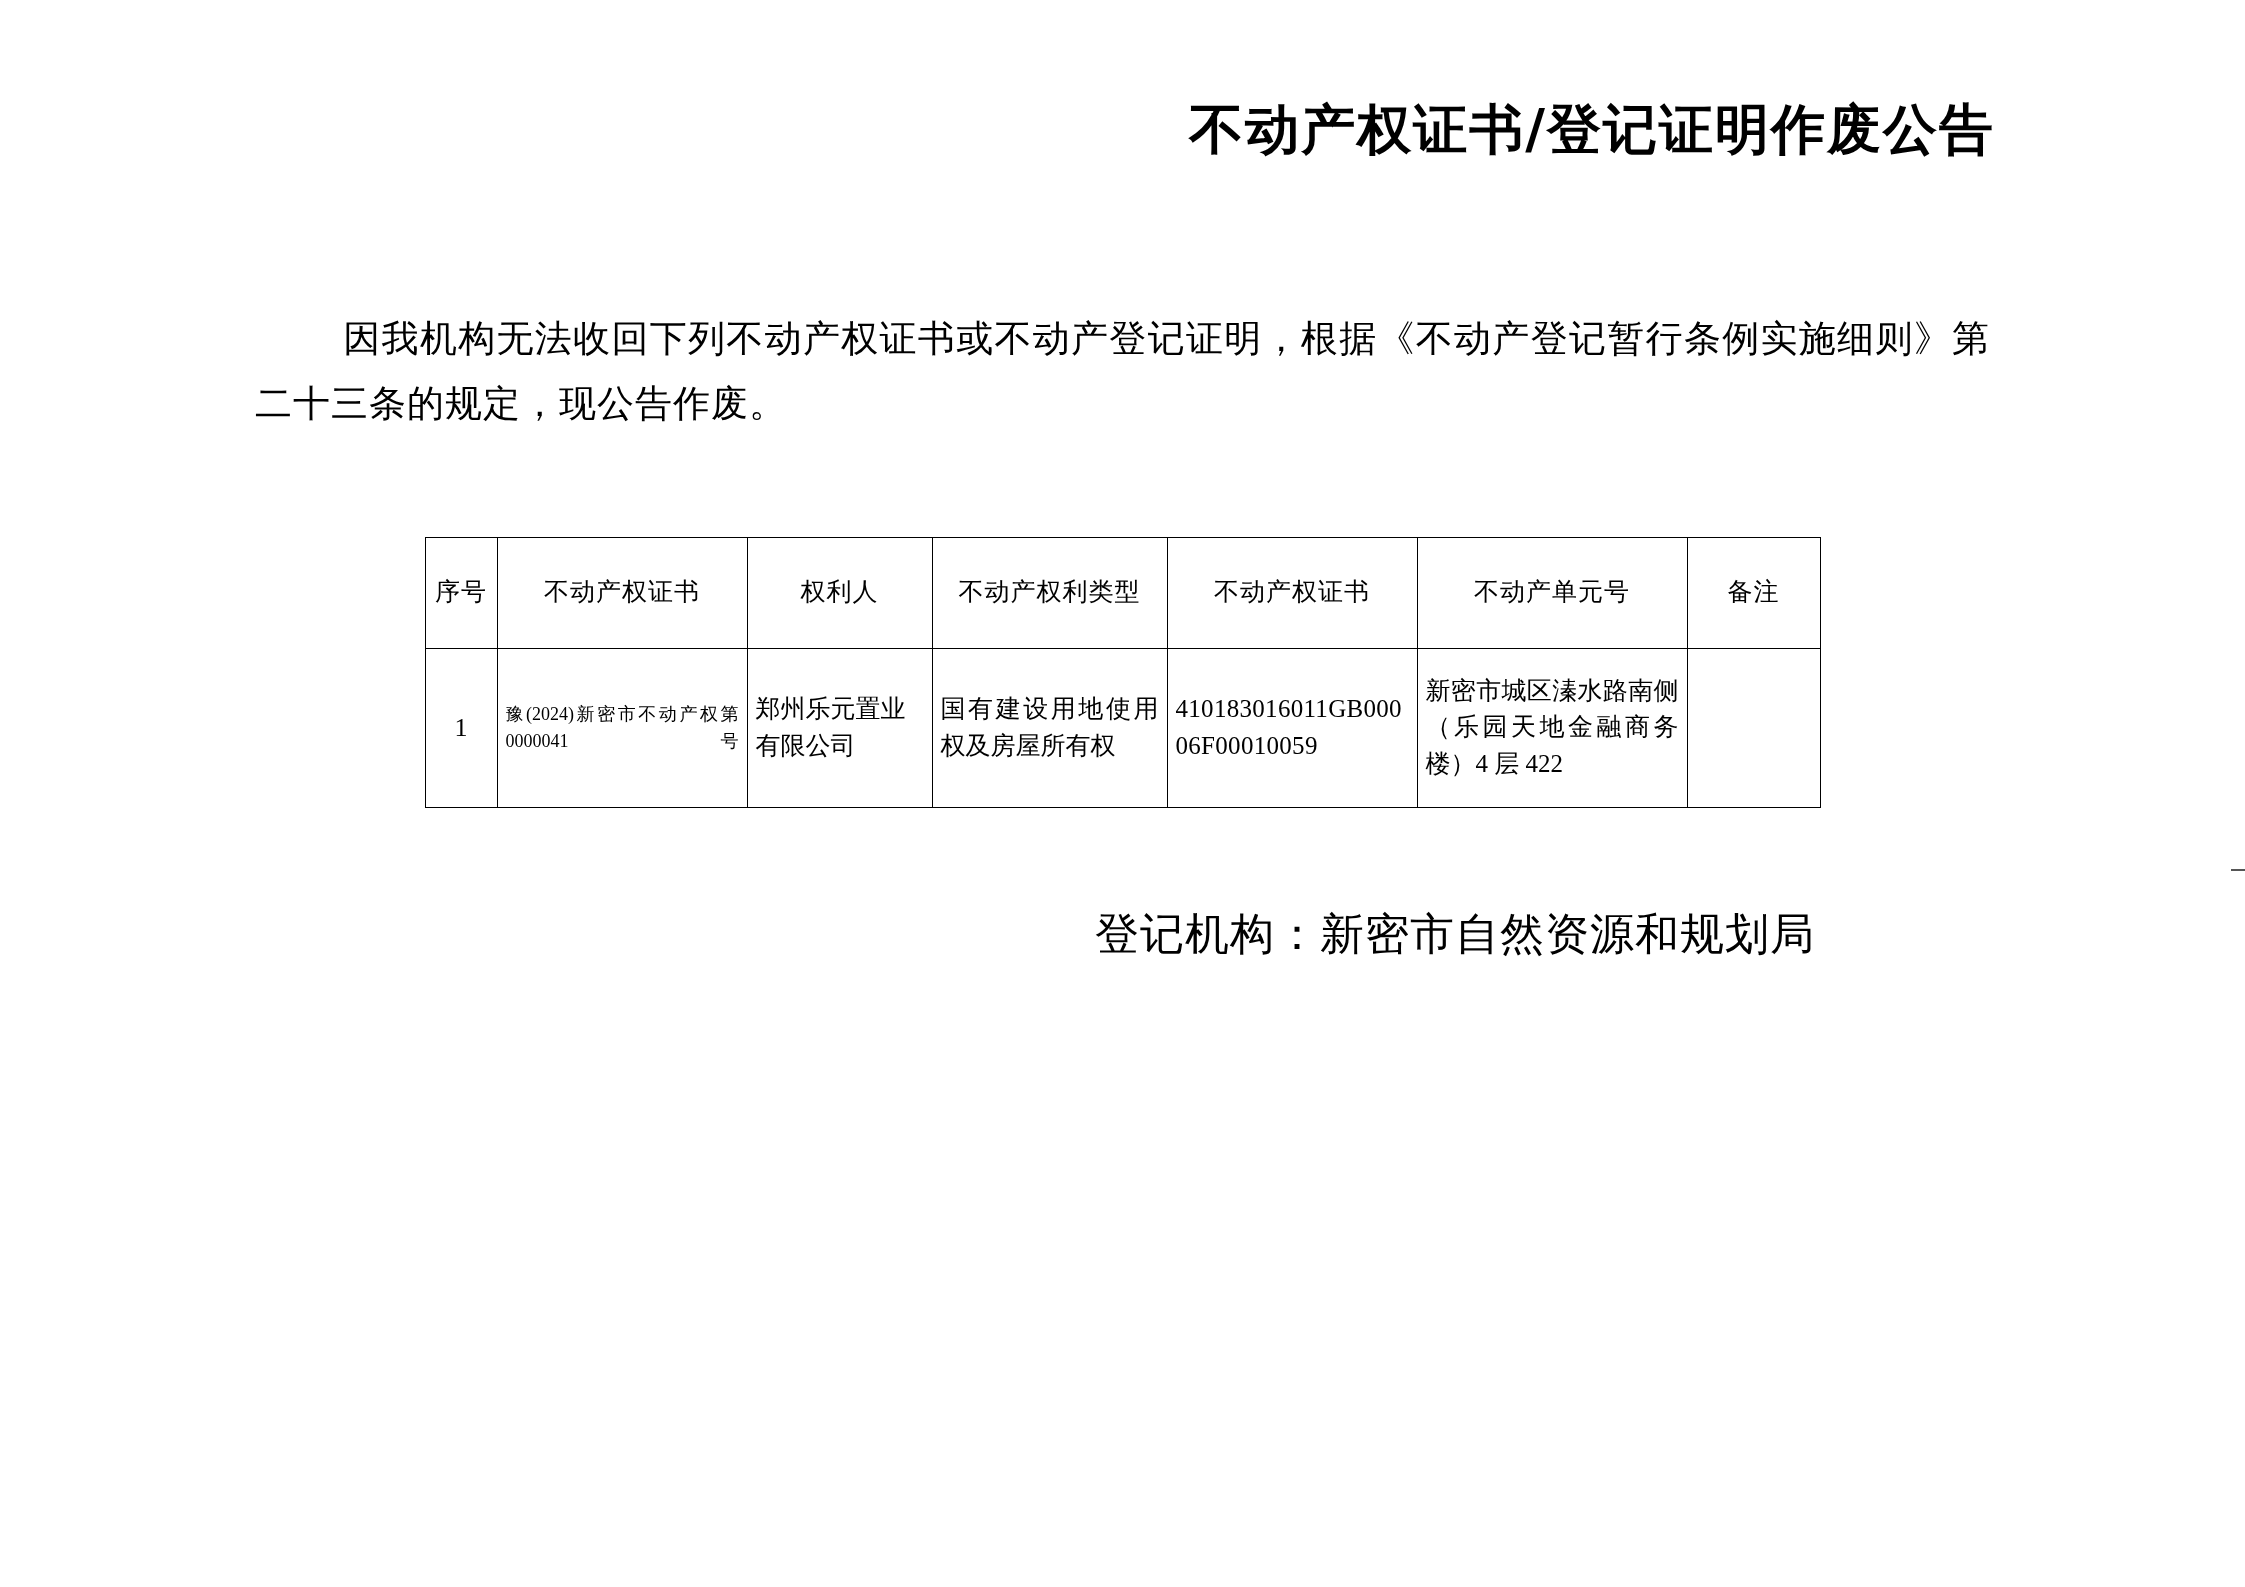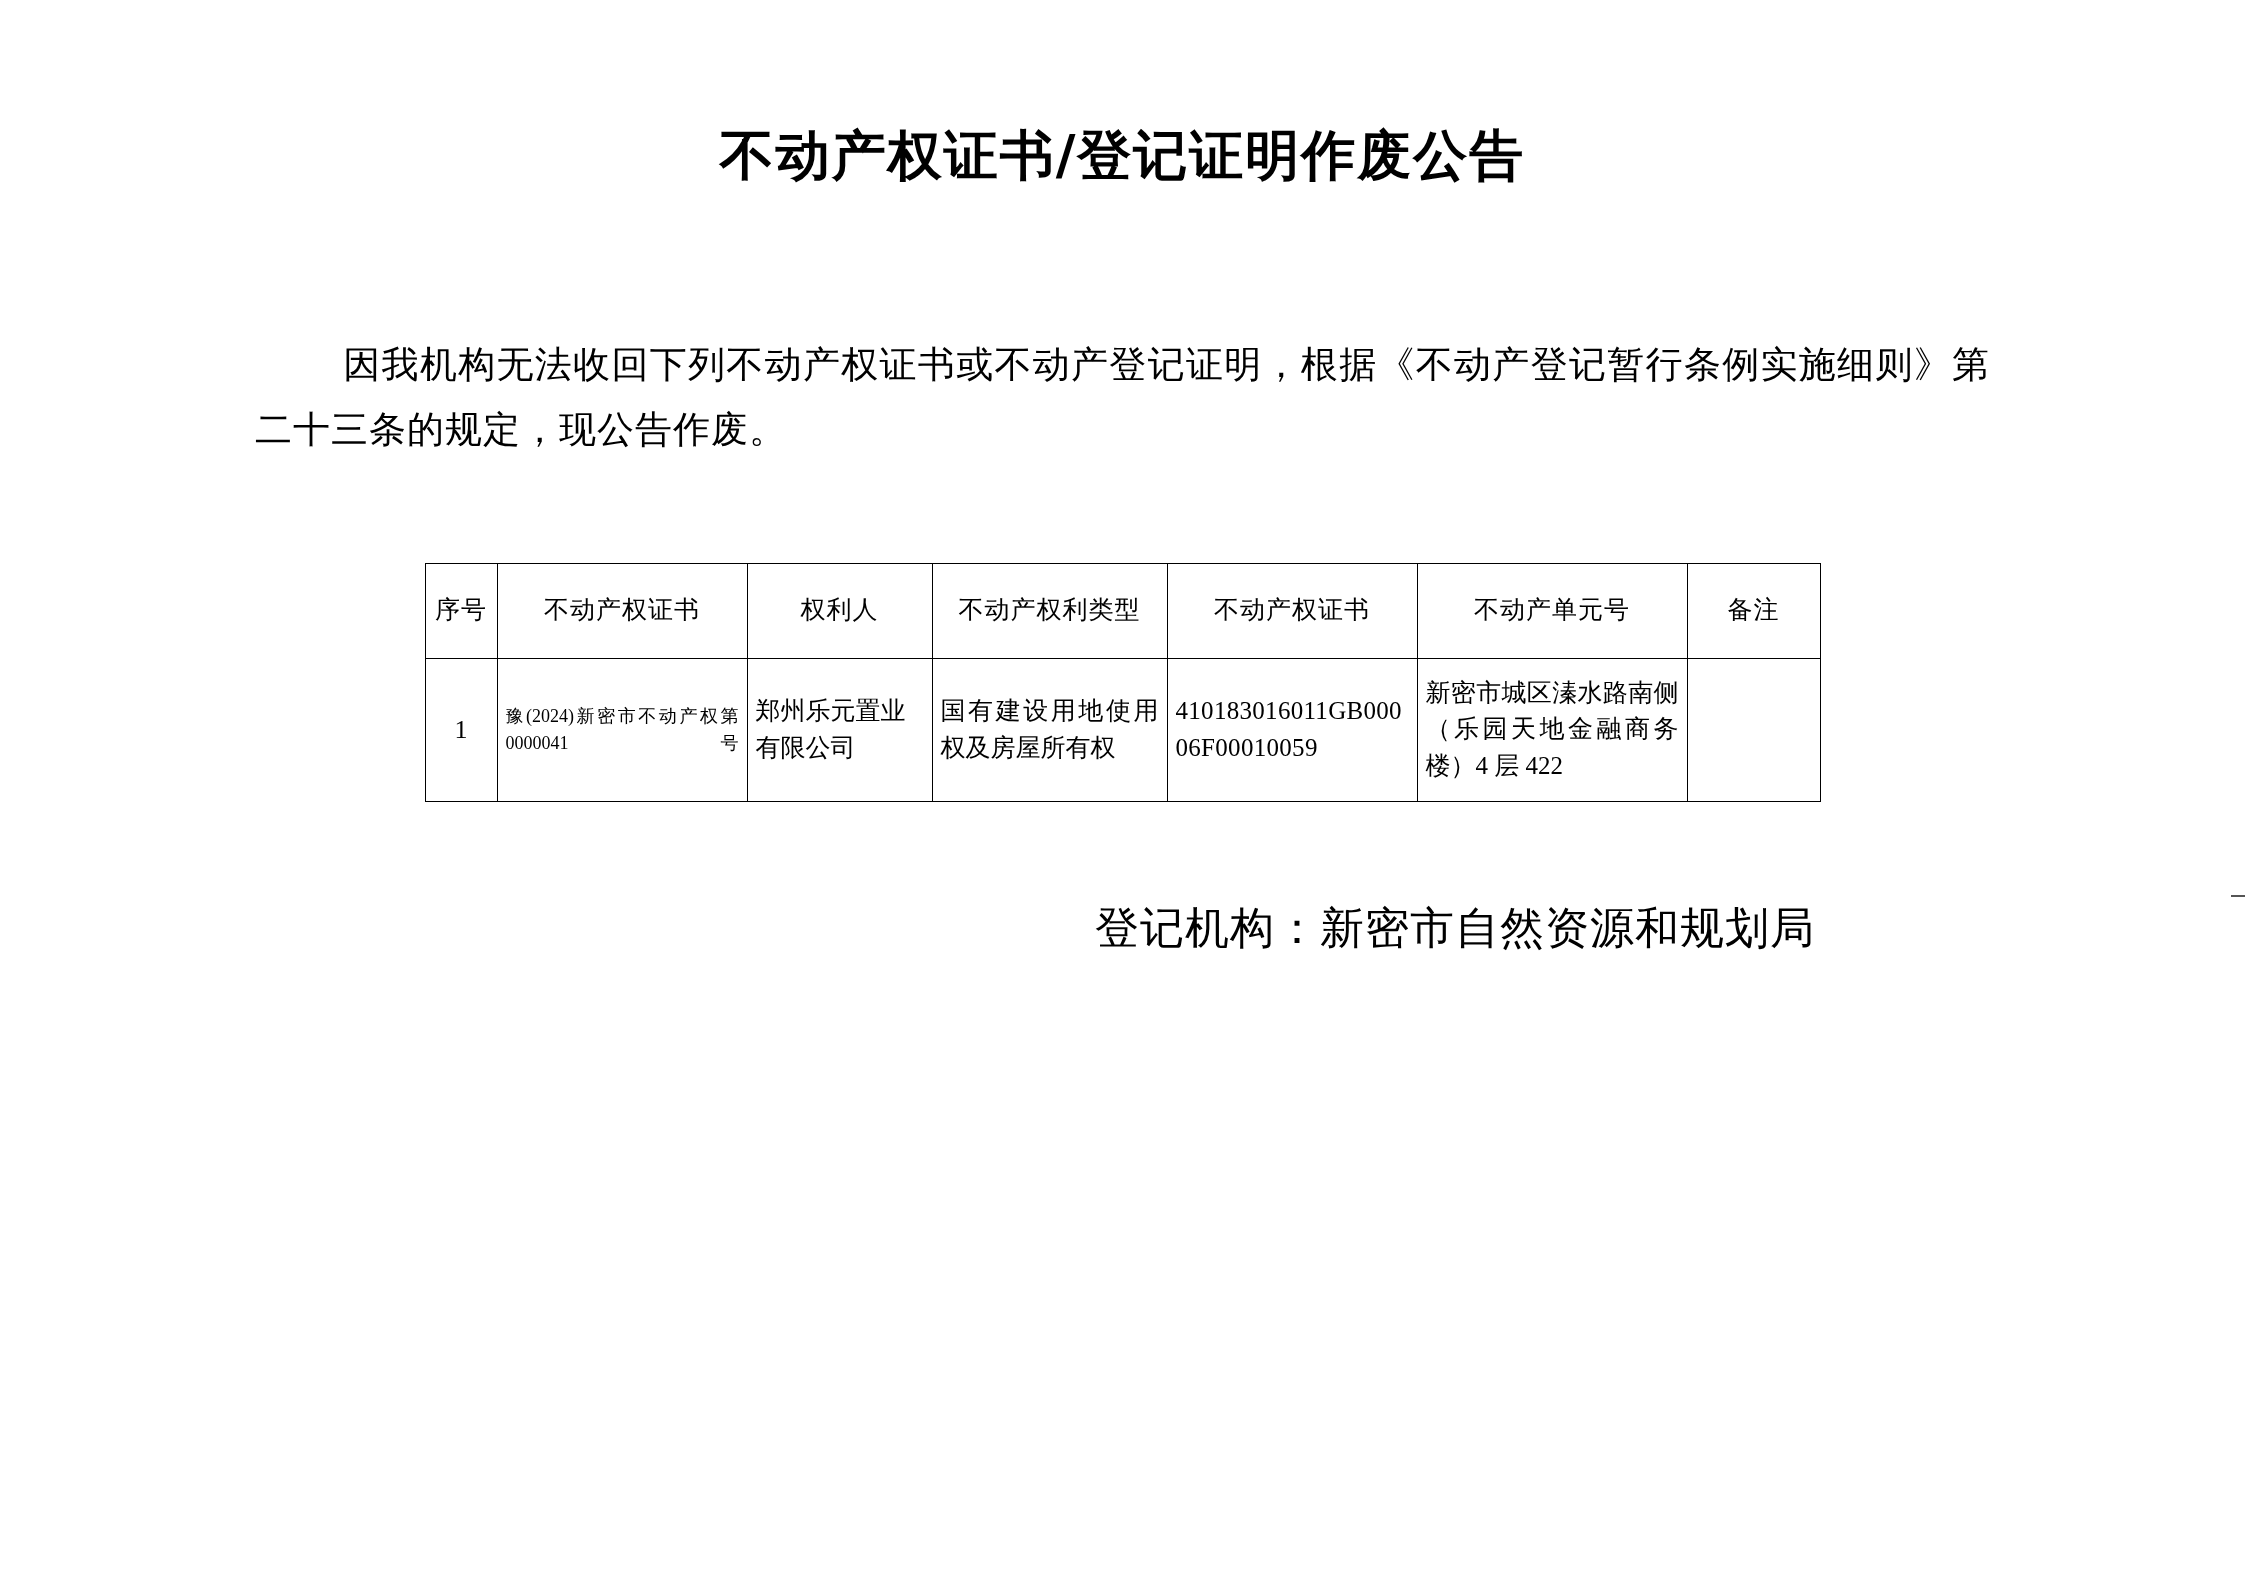--- a/index.html
+++ b/index.html
@@ -16,25 +16,25 @@
     overflow: hidden;
   }
   .page {
     position: relative;
     width: 2245px;
     height: 1587px;
     box-sizing: border-box;
     padding: 0 250px;
   }
   .doc-title {
-    text-align: center;
+    text-align: right;
     font-size: 54px;
     font-weight: bold;
     letter-spacing: 2px;
-    margin-top: 120px;
+    margin-top: 94px;
     font-family: "DejaVu Serif", "Liberation Serif", serif;
   }
   .body-text {
     margin-top: 140px;
     font-size: 37px;
     line-height: 1.75;
     text-align: justify;
     letter-spacing: 1px;
     padding: 0 5px;
   }
@@ -50,21 +50,21 @@
   }
   table.notice-table {
     border-collapse: collapse;
     table-layout: fixed;
     width: 1395px;
     font-size: 25px;
   }
   table.notice-table th,
   table.notice-table td {
     border: 1.5px solid #000;
-    padding: 12px 8px;
+    padding: 20px 8px;
     vertical-align: middle;
     line-height: 1.45;
     font-weight: normal;
     font-family: "Liberation Serif", "DejaVu Serif", serif;
   }
   table.notice-table th {
     text-align: center;
     height: 70px;
     letter-spacing: 1px;
   }

